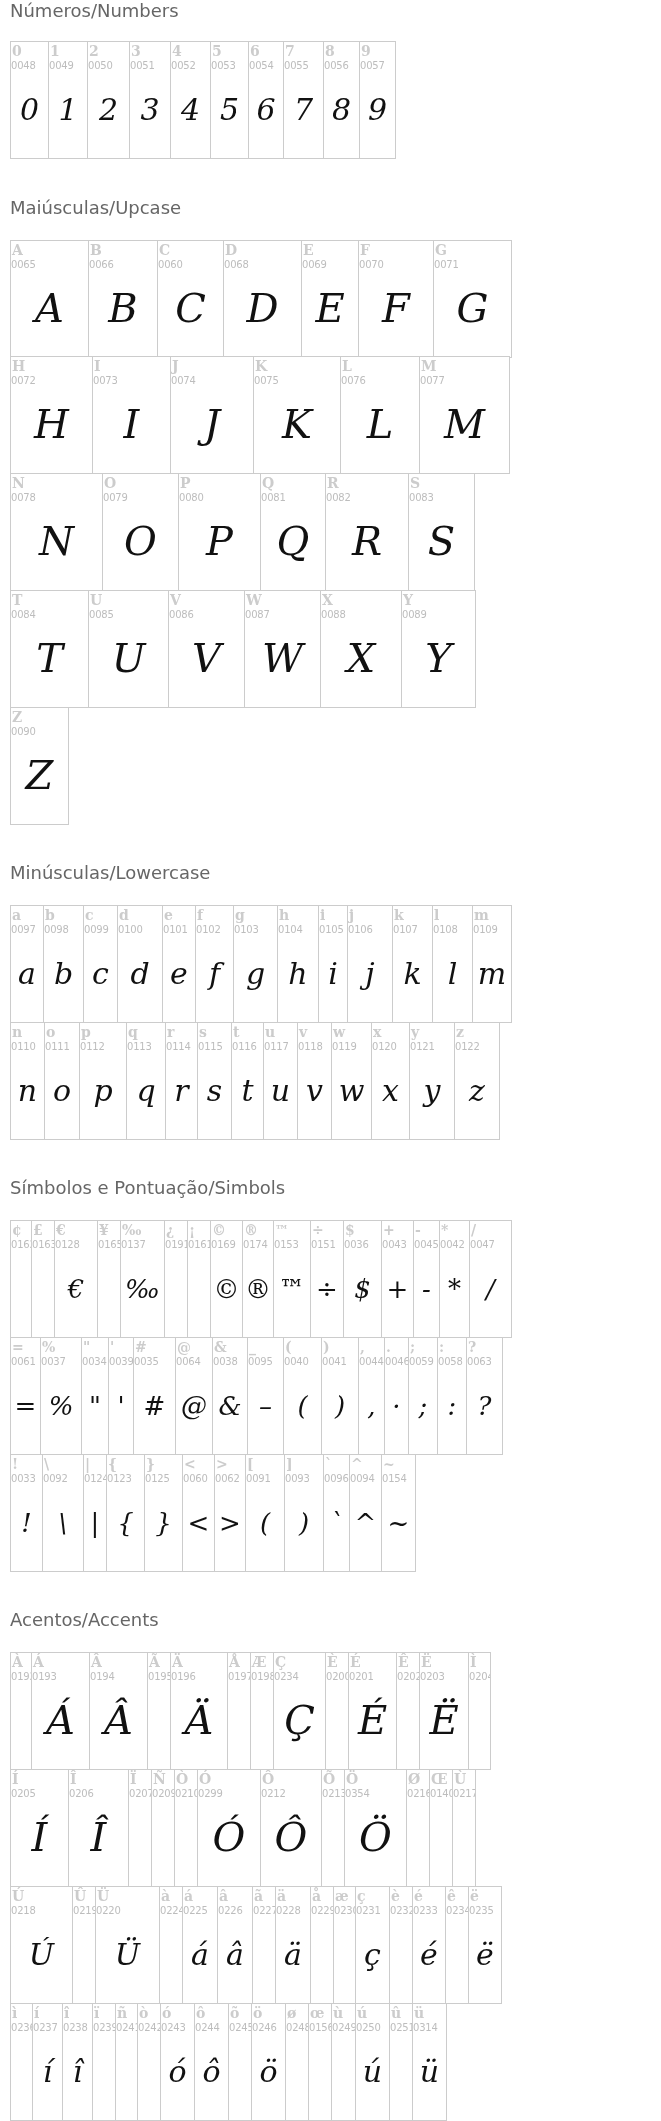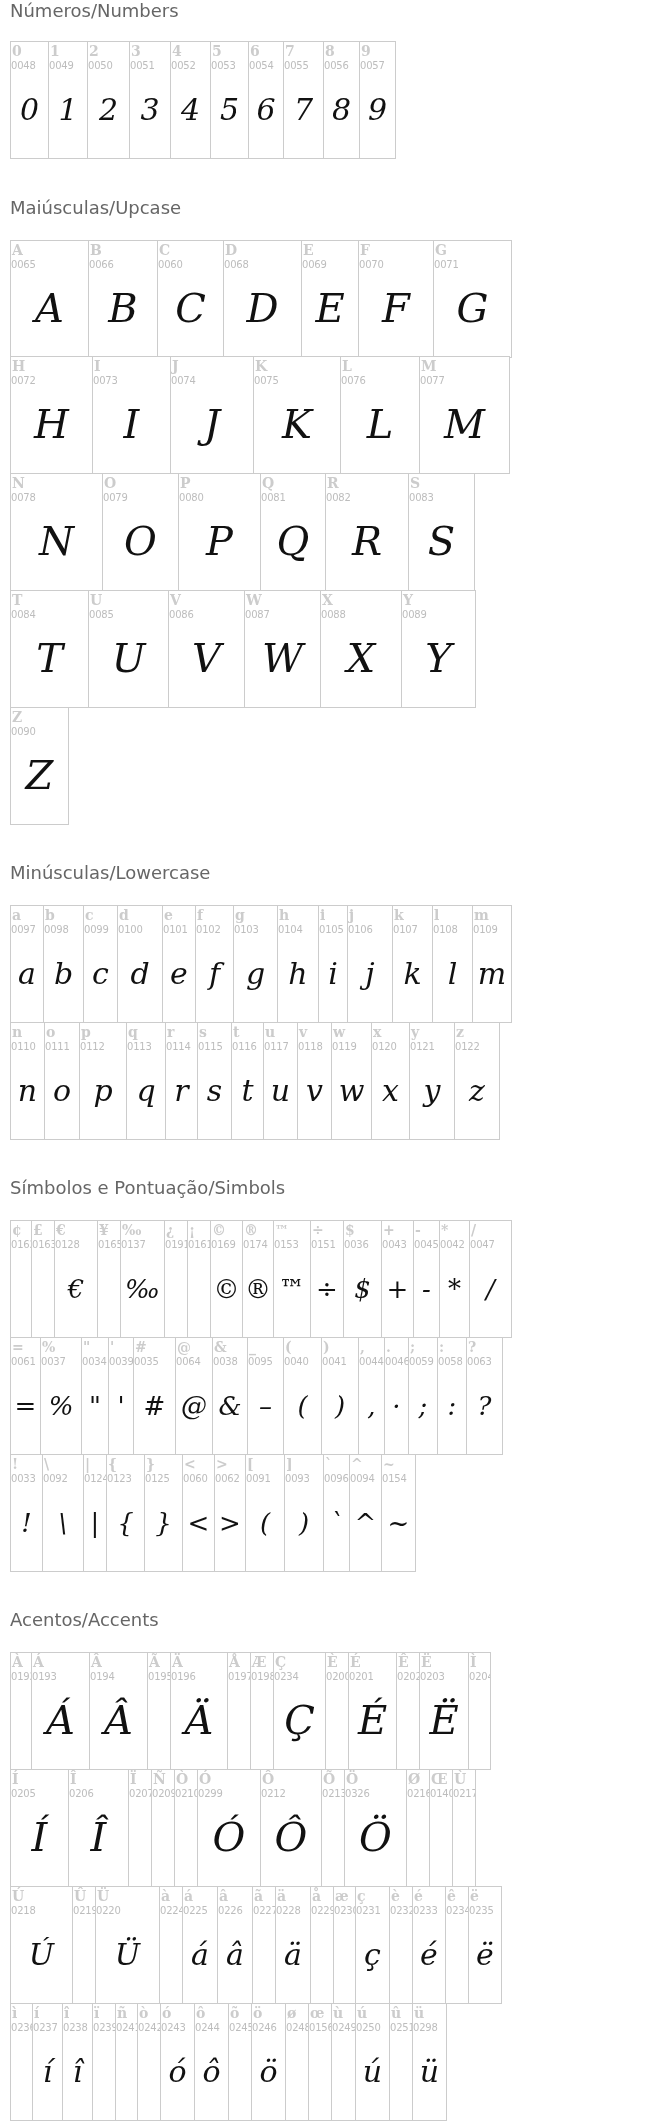--- a/index.html
+++ b/index.html
@@ -647,21 +647,21 @@
       <span class="code">0212</span>
       <span class="glyph">Ô</span>
     </div>
     <div class="cell caps" style="left: 321px; top: 1769px; width: 24px; height: 118px;">
       <span class="ch">Õ</span>
       <span class="code">0213</span>
       <span class="glyph"></span>
     </div>
     <div class="cell caps" style="left: 344px; top: 1769px; width: 63px; height: 118px;">
       <span class="ch">Ö</span>
-      <span class="code">0326</span>
+      <span class="code">0354</span>
       <span class="glyph">Ö</span>
     </div>
     <div class="cell caps" style="left: 406px; top: 1769px; width: 24px; height: 118px;">
       <span class="ch">Ø</span>
       <span class="code">0216</span>
       <span class="glyph"></span>
     </div>
     <div class="cell caps" style="left: 429px; top: 1769px; width: 24px; height: 118px;">
       <span class="ch">Œ</span>
       <span class="code">0140</span>
@@ -817,16 +817,16 @@
       <span class="code">0250</span>
       <span class="glyph">ú</span>
     </div>
     <div class="cell" style="left: 389px; top: 2003px; width: 24px; height: 118px;">
       <span class="ch">û</span>
       <span class="code">0251</span>
       <span class="glyph"></span>
     </div>
     <div class="cell" style="left: 412px; top: 2003px; width: 35px; height: 118px;">
       <span class="ch">ü</span>
-      <span class="code">0298</span>
+      <span class="code">0314</span>
       <span class="glyph">ü</span>
     </div>
   </div>
 
 </body></html>

